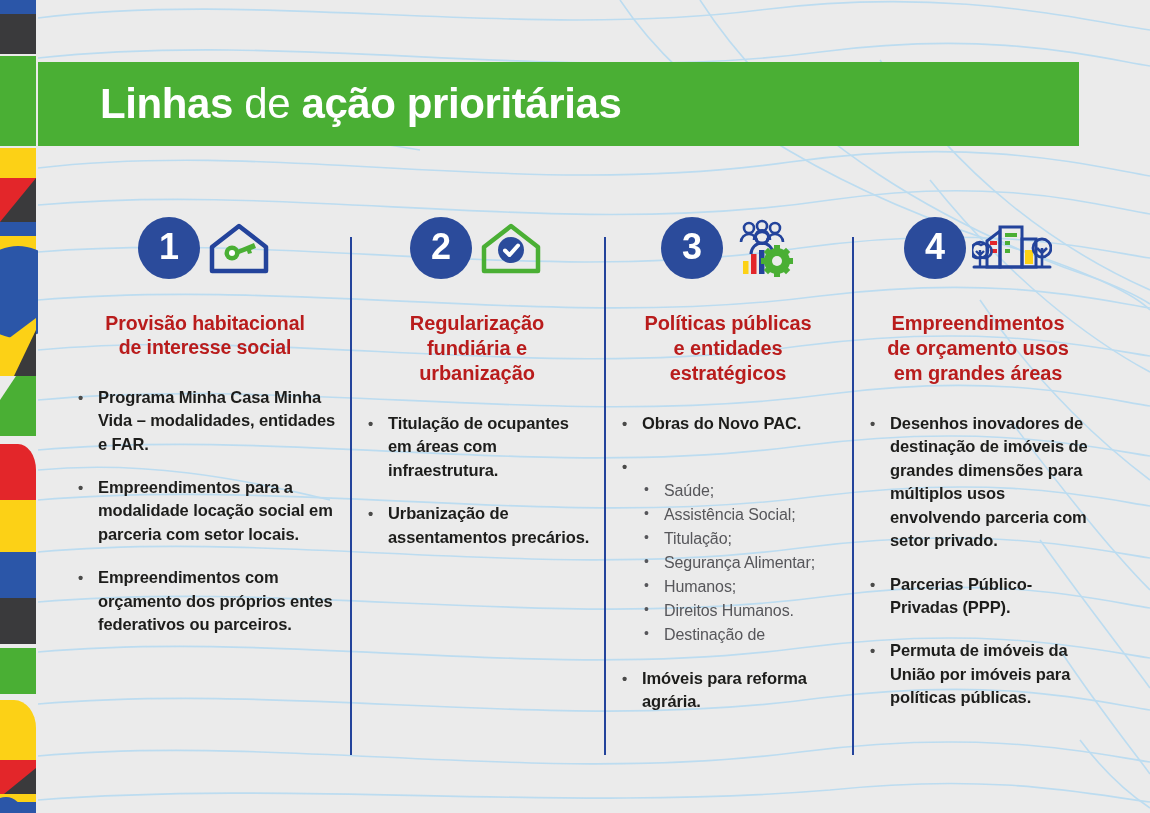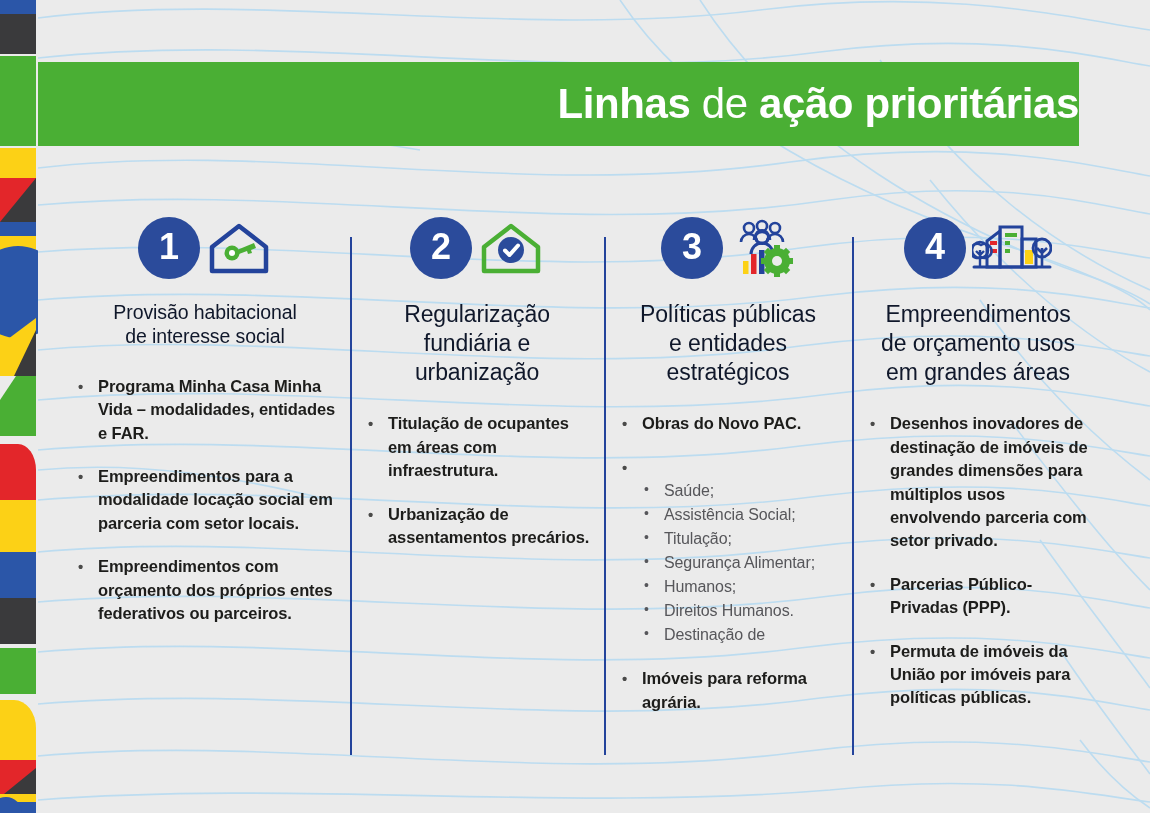--- a/index.html
+++ b/index.html
@@ -33,21 +33,20 @@
 
   
   #header-bar {
     position: absolute;
     left: 38px; top: 62px;
     width: 1041px; height: 84px;
     background: #4aaf34;
     z-index: 2;
     display: flex;
     align-items: center;
-    justify-content: flex-end;
   }
   #header-title {
     color: #ffffff;
     font-size: 42px;
     letter-spacing: -0.4px;
     padding-left: 62px;
     white-space: nowrap;
   }
   #header-title .t-bold { font-weight: 700; }
   #header-title .t-light { font-weight: 300; }
@@ -95,29 +94,29 @@
     display: flex;
     align-items: center;
     justify-content: center;
     line-height: 1;
     padding-bottom: 2px;
   }
   .head-icon { width: 66px; height: 62px; flex: 0 0 66px; }
   .head-icon.wide { width: 80px; flex: 0 0 80px; }
 
   .col-title {
-    color: #0f172a;
-    font-weight: 400;
+    color: #b91c1c;
+    font-weight: 700;
     font-size: 19.5px;
     line-height: 1.25;
     text-align: center;
-    margin-top: 9px;
+    margin-top: 20px;
     letter-spacing: -0.1px;
   }
-  .col-2 .col-title, .col-3 .col-title, .col-4 .col-title { font-size: 23px; }
+  .col-2 .col-title, .col-3 .col-title, .col-4 .col-title { font-size: 20px; }
 
   .bullets { margin-top: 26px; }
   .bullet {
     display: flex;
     margin-bottom: 20px;
     color: #1d1d1b;
     font-size: 16.5px;
     font-weight: 700;
     line-height: 1.42;
     letter-spacing: -0.1px;

